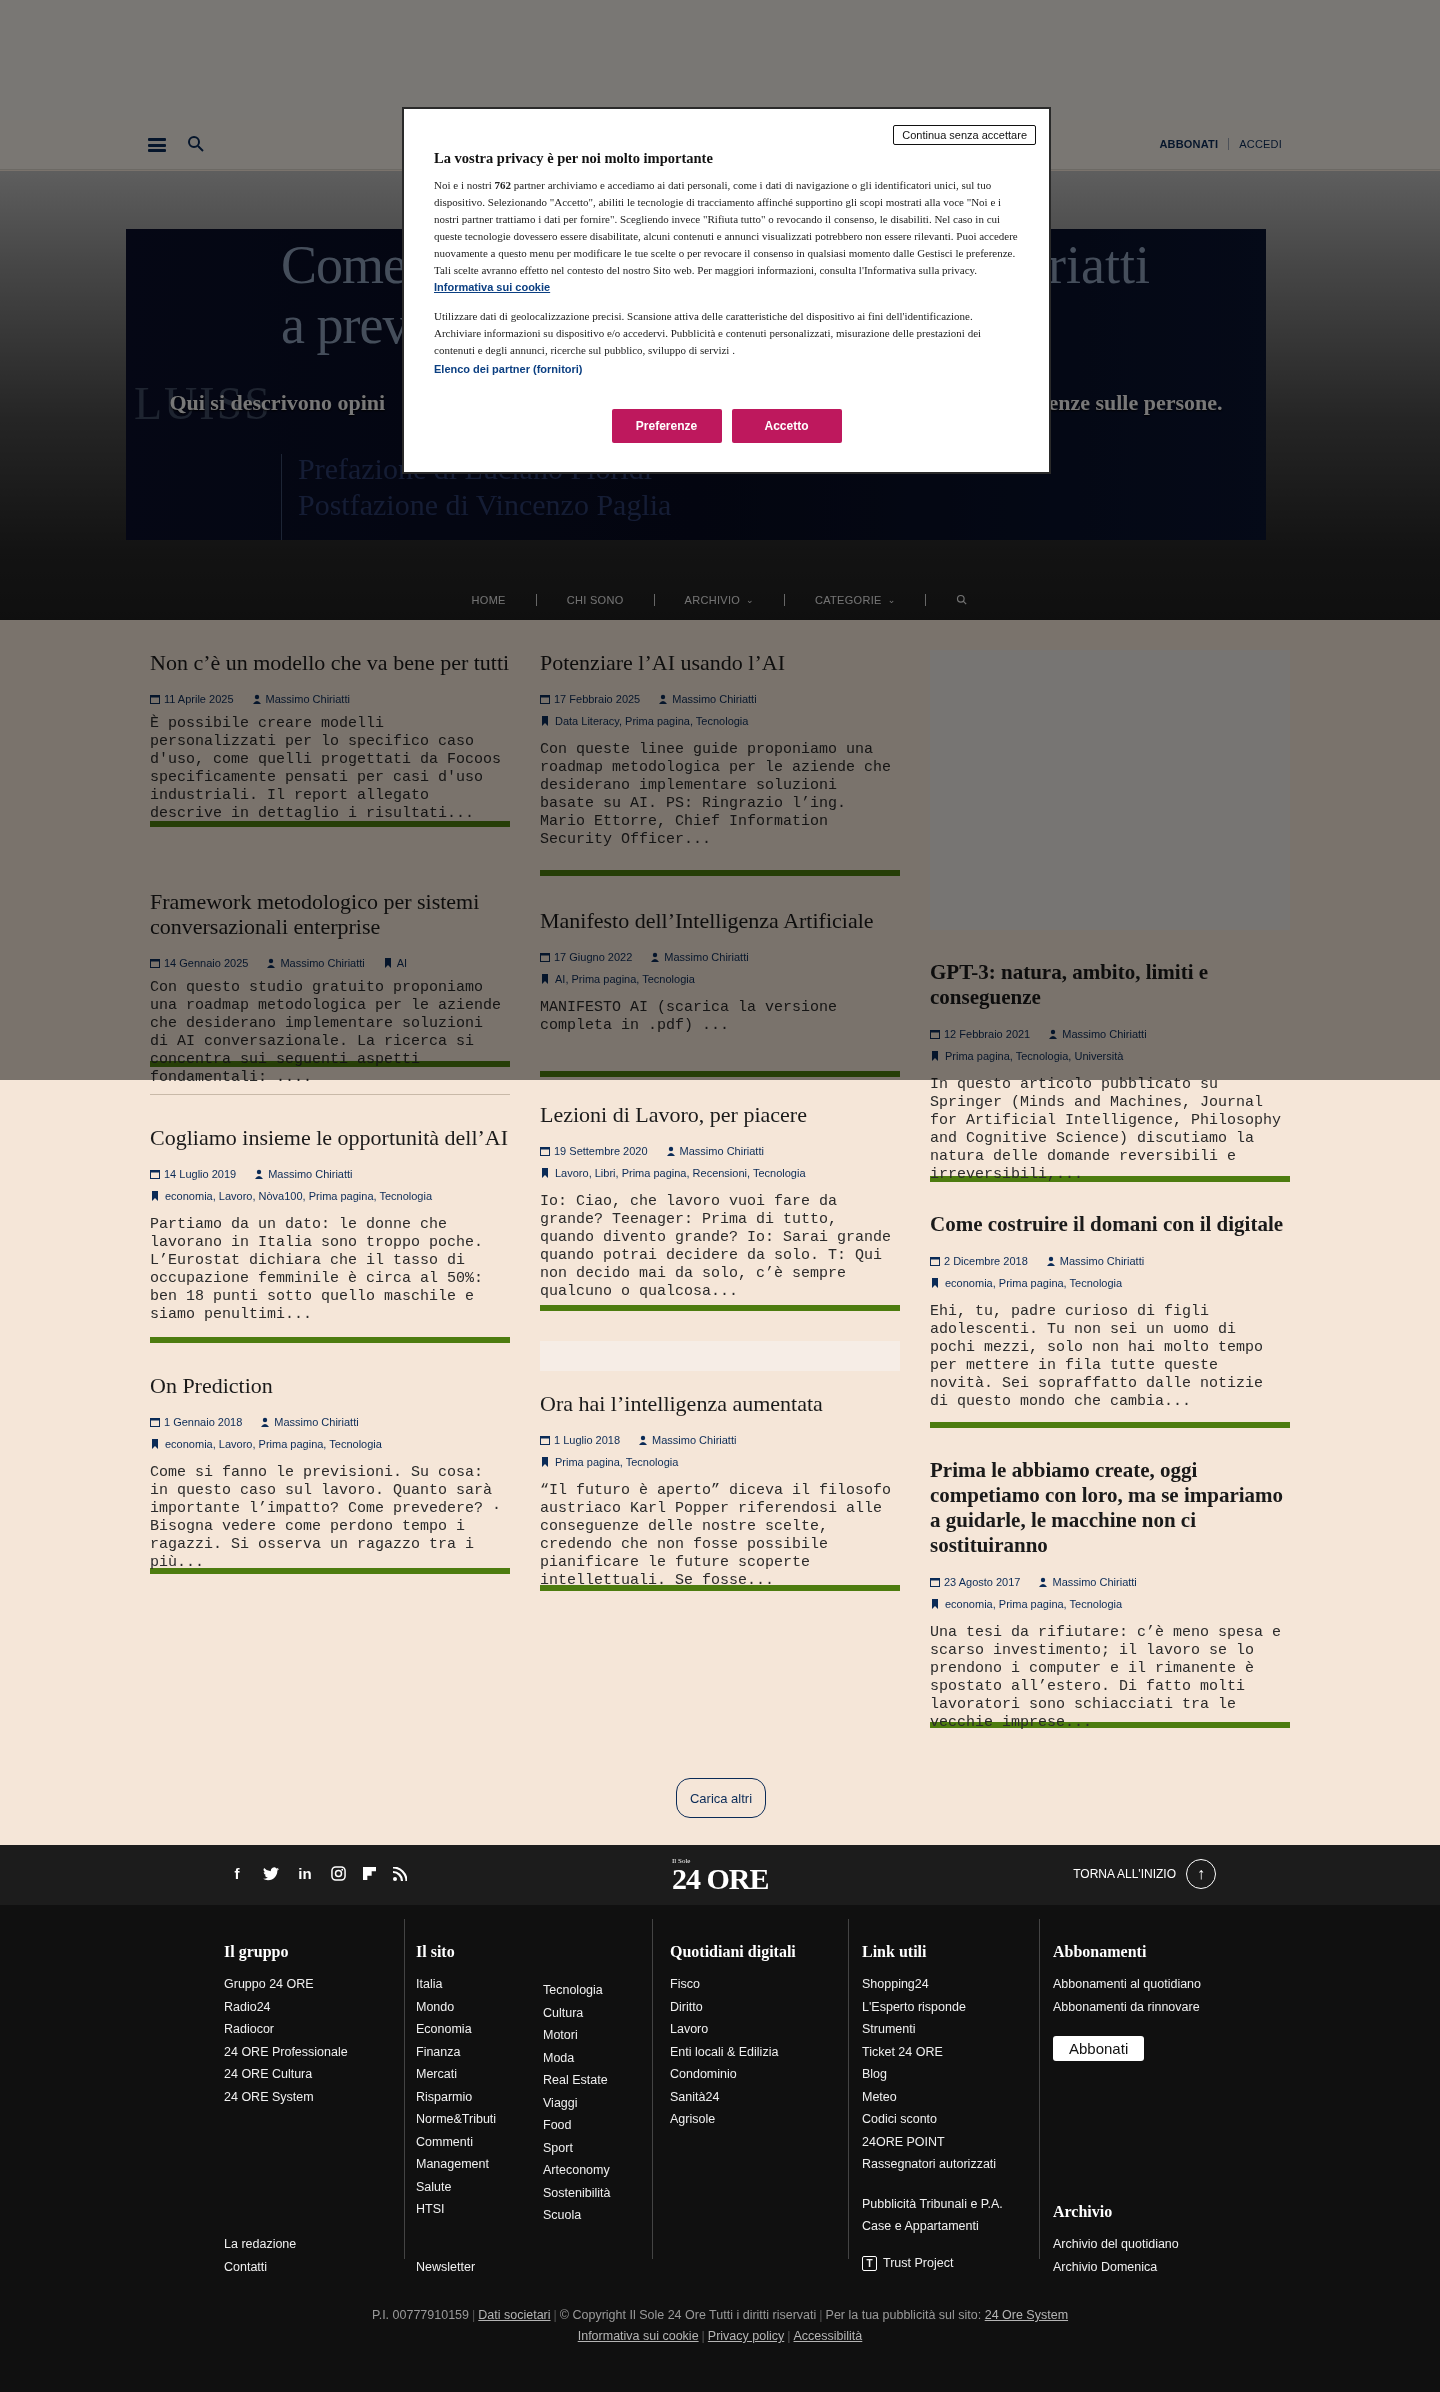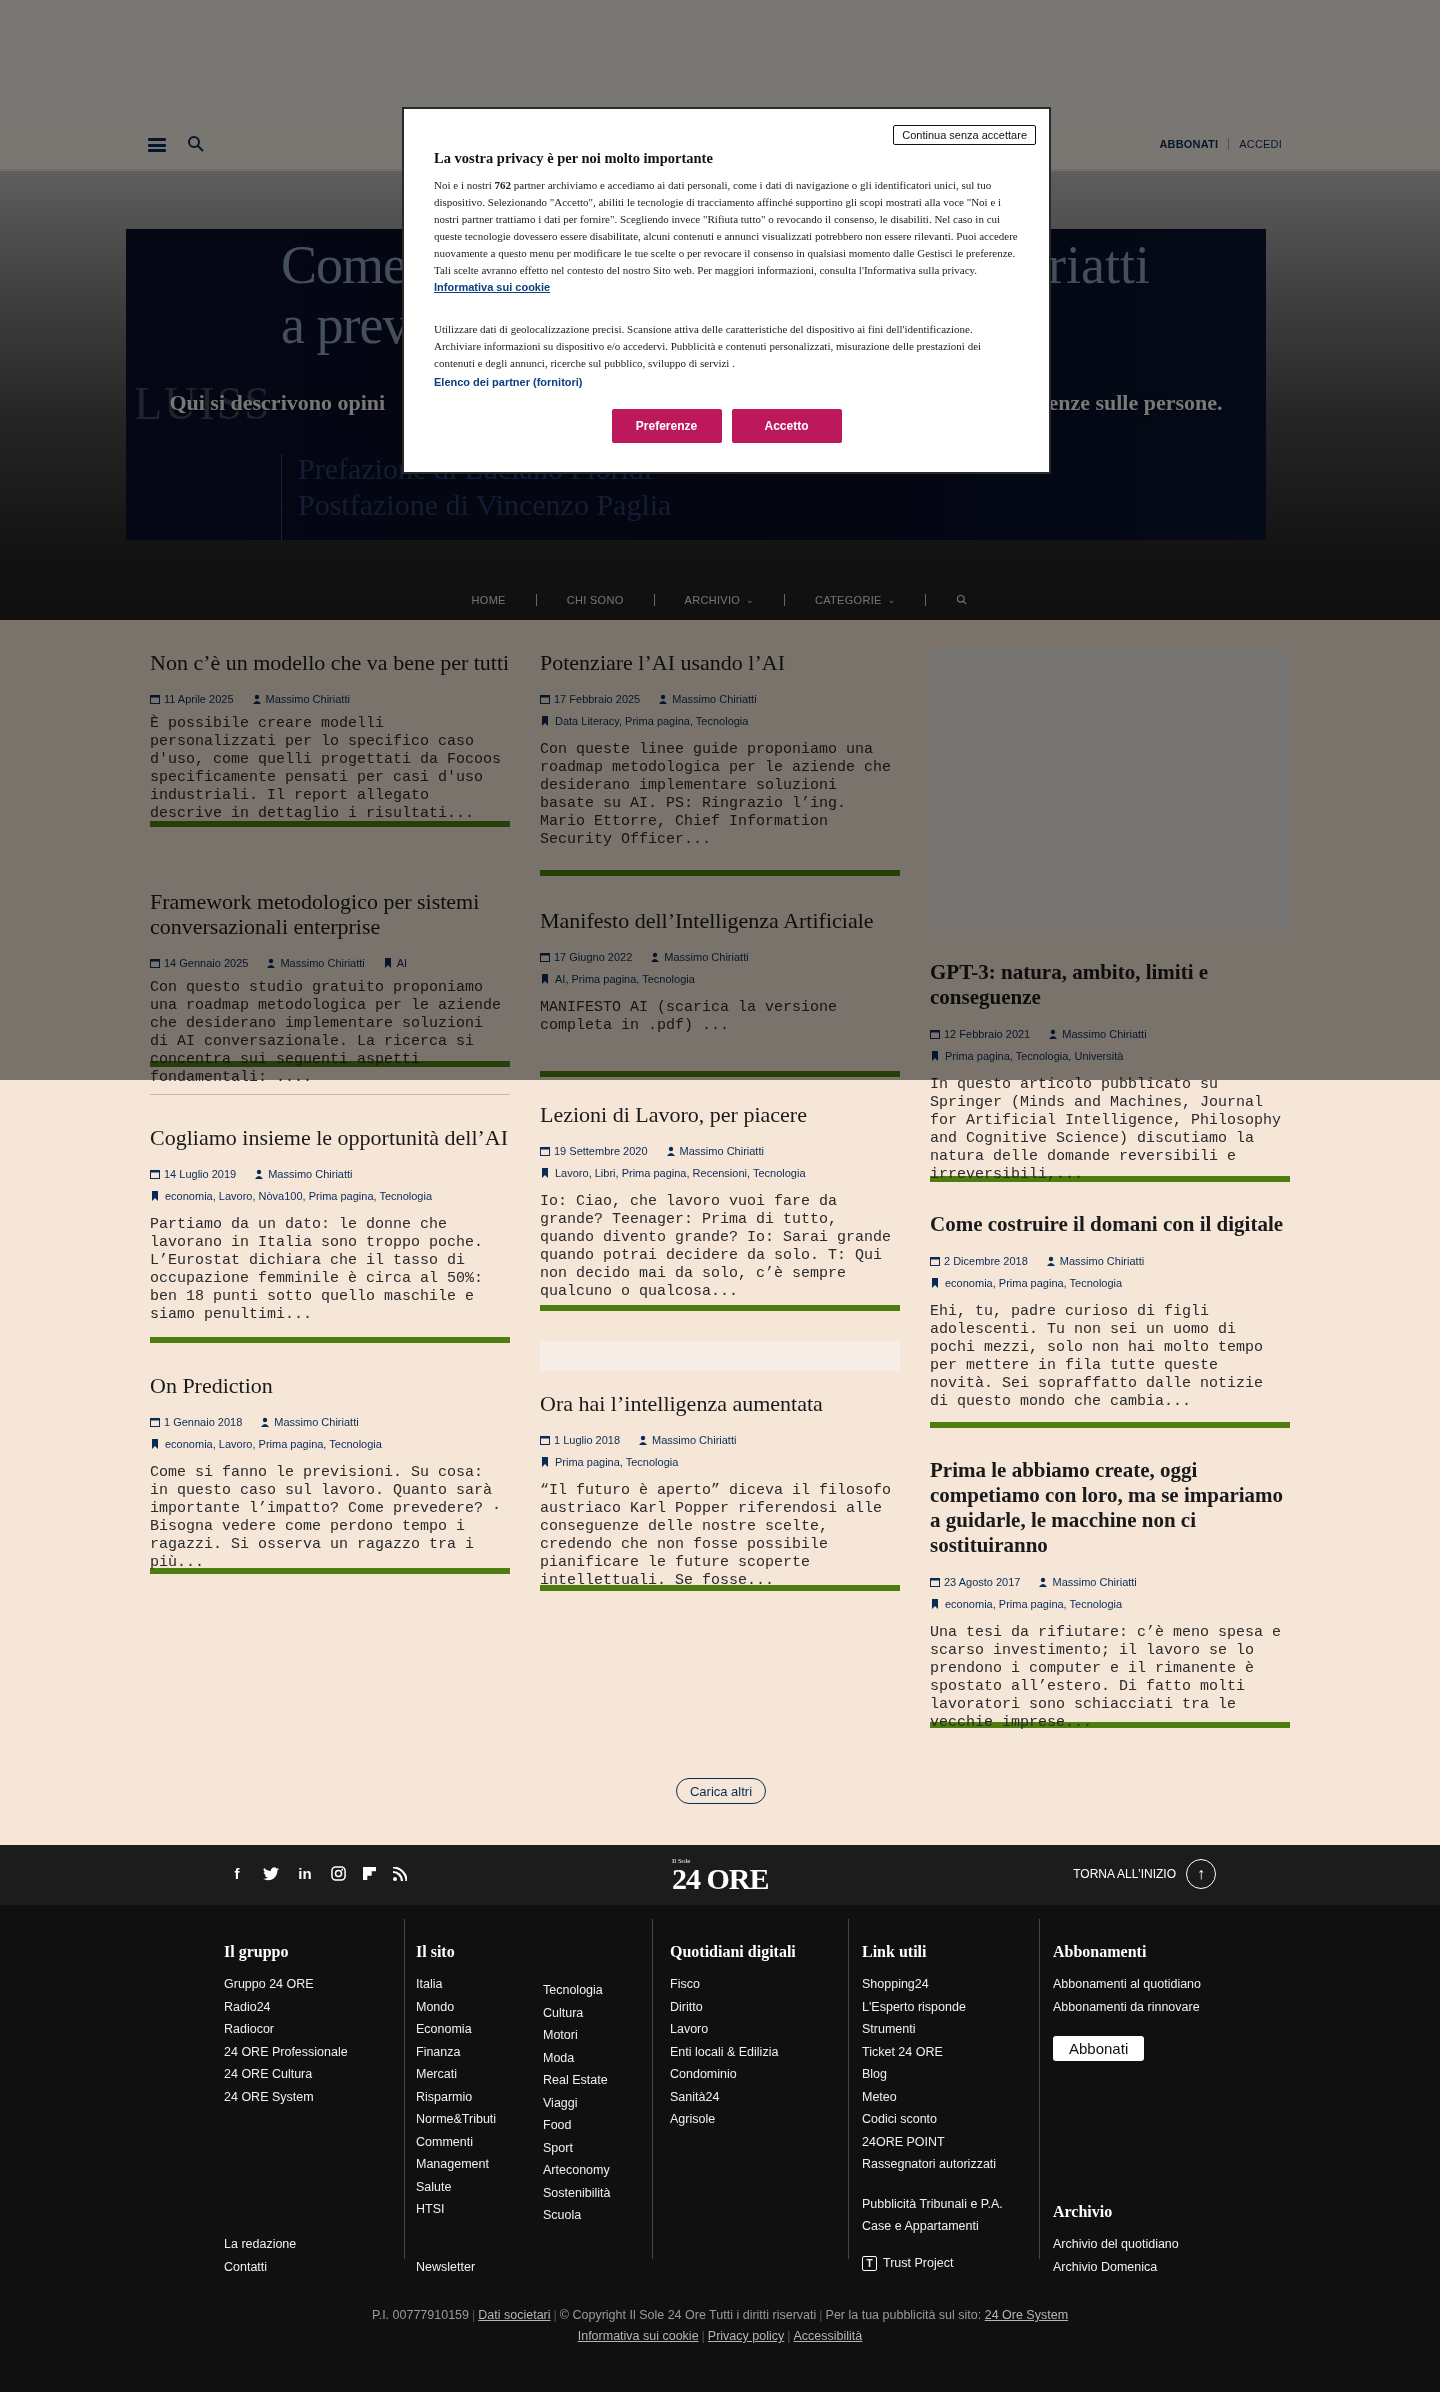--- a/index.html
+++ b/index.html
@@ -41,21 +41,21 @@
   .article h2 { font-family: "Liberation Serif", serif; font-size: 22px; line-height: 25px; font-weight: normal; color: #1a1a1a; margin-bottom: 18px; }
   .col3 .article h2 { font-weight: bold; font-size: 21px; }
   .meta { display: flex; align-items: center; gap: 18px; font-size: 11px; color: #0b2b57; margin-bottom: 10px; }
   .meta .m { display: flex; align-items: center; gap: 4px; }
   .cats { display: flex; align-items: center; gap: 5px; font-size: 11px; color: #0b2b57; margin-bottom: 14px; }
   .excerpt { font-family: Liberation Mono, monospace; font-size: 15px; line-height: 18px; color: #2b2b2b; }
   .ico { display: inline-block; width: 10px; height: 10px; }
   .img-ph { width: 360px; height: 280px; background: #eeeae6; }
   .ph-strip { width: 360px; height: 30px; background: #f6ede6; }
 
-  .load-more { position: absolute; left: 676px; top: 1778px; width: 90px; height: 26px; border: 1px solid #0b2b57; border-radius: 14px; font-size: 13px; color: #0b2b57; display: flex; justify-content: center; align-items: center; background: transparent; }
+  .load-more { position: absolute; left: 676px; top: 1778px; width: 90px; height: 40px; border: 1px solid #0b2b57; border-radius: 14px; font-size: 13px; color: #0b2b57; display: flex; justify-content: center; align-items: center; background: transparent; }
 
   
   .footer-bar { position: absolute; left: 0; top: 1845px; width: 1440px; height: 60px; background: #1c1c1c; }
   .social { position: absolute; left: 228px; top: 20px; display: flex; gap: 17px; align-items: center; }
   .social span { color: #fff; font-size: 15px; font-weight: bold; width: 18px; text-align: center; }
   .logo { position: absolute; left: 672px; top: 12px; color: #fff; font-family: "Liberation Serif", serif; }
   .logo .small { font-size: 7px; display: block; }
   .logo .big { font-size: 30px; font-weight: bold; line-height: 28px; letter-spacing: -1px; }
   .to-top { position: absolute; right: 224px; top: 14px; display: flex; align-items: center; gap: 10px; color: #fff; font-size: 12px; }
   .to-top .circle { width: 30px; height: 30px; border: 1.5px solid #fff; border-radius: 50%; display: flex; justify-content: center; align-items: center; font-size: 16px; }
@@ -72,21 +72,21 @@
   .legal { position: absolute; left: 0; top: 400px; width: 1440px; text-align: center; font-size: 12.5px; line-height: 21px; color: #9a9a9a; }
   .legal a { text-decoration: underline; color: #b5b5b5; }
   .legal .bar { color: #555; padding: 0 3px; }
 
   
   .overlay { position: absolute; left: 0; top: 0; width: 1440px; height: 1080px; background: rgba(0,0,0,0.5); }
   .modal { position: absolute; left: 402px; top: 107px; width: 649px; height: 367px; background: #fff; border: 2px solid #2a2a2a; padding: 0 30px; }
   .modal .skip { position: absolute; right: 13px; top: 16px; border: 1px solid #111; border-radius: 2px; font-size: 11px; padding: 3px 8px; color: #111; background: #fff; }
   .modal h3 { margin-top: 41px; font-family: "Liberation Serif", serif; font-size: 14.5px; font-weight: bold; color: #111; }
   .modal p { font-family: "Liberation Serif", serif; font-size: 11px; line-height: 17px; color: #222; margin-top: 10px; }
-  .modal p.p2 { margin-top: 25px; }
+  .modal p.p2 { margin-top: 12px; }
   .modal .cookie-link { color: #0b3f82; font-weight: bold; text-decoration: underline; font-family: "Liberation Sans", sans-serif; }
   .modal .partners { display: block; font-size: 11px; font-weight: bold; color: #0b3f82; margin-top: 4px; }
   .modal .btns { position: absolute; left: 0; top: 300px; width: 100%; display: flex; justify-content: center; gap: 10px; }
   .modal .btn { width: 110px; height: 34px; background: #be185d; color: #fff; font-size: 12px; font-weight: bold; border: none; border-radius: 2px; display: flex; justify-content: center; align-items: center; }
 </style>
 </head>
 <body>
 
 <div class="top-ad"></div>
 <div class="topbar">

